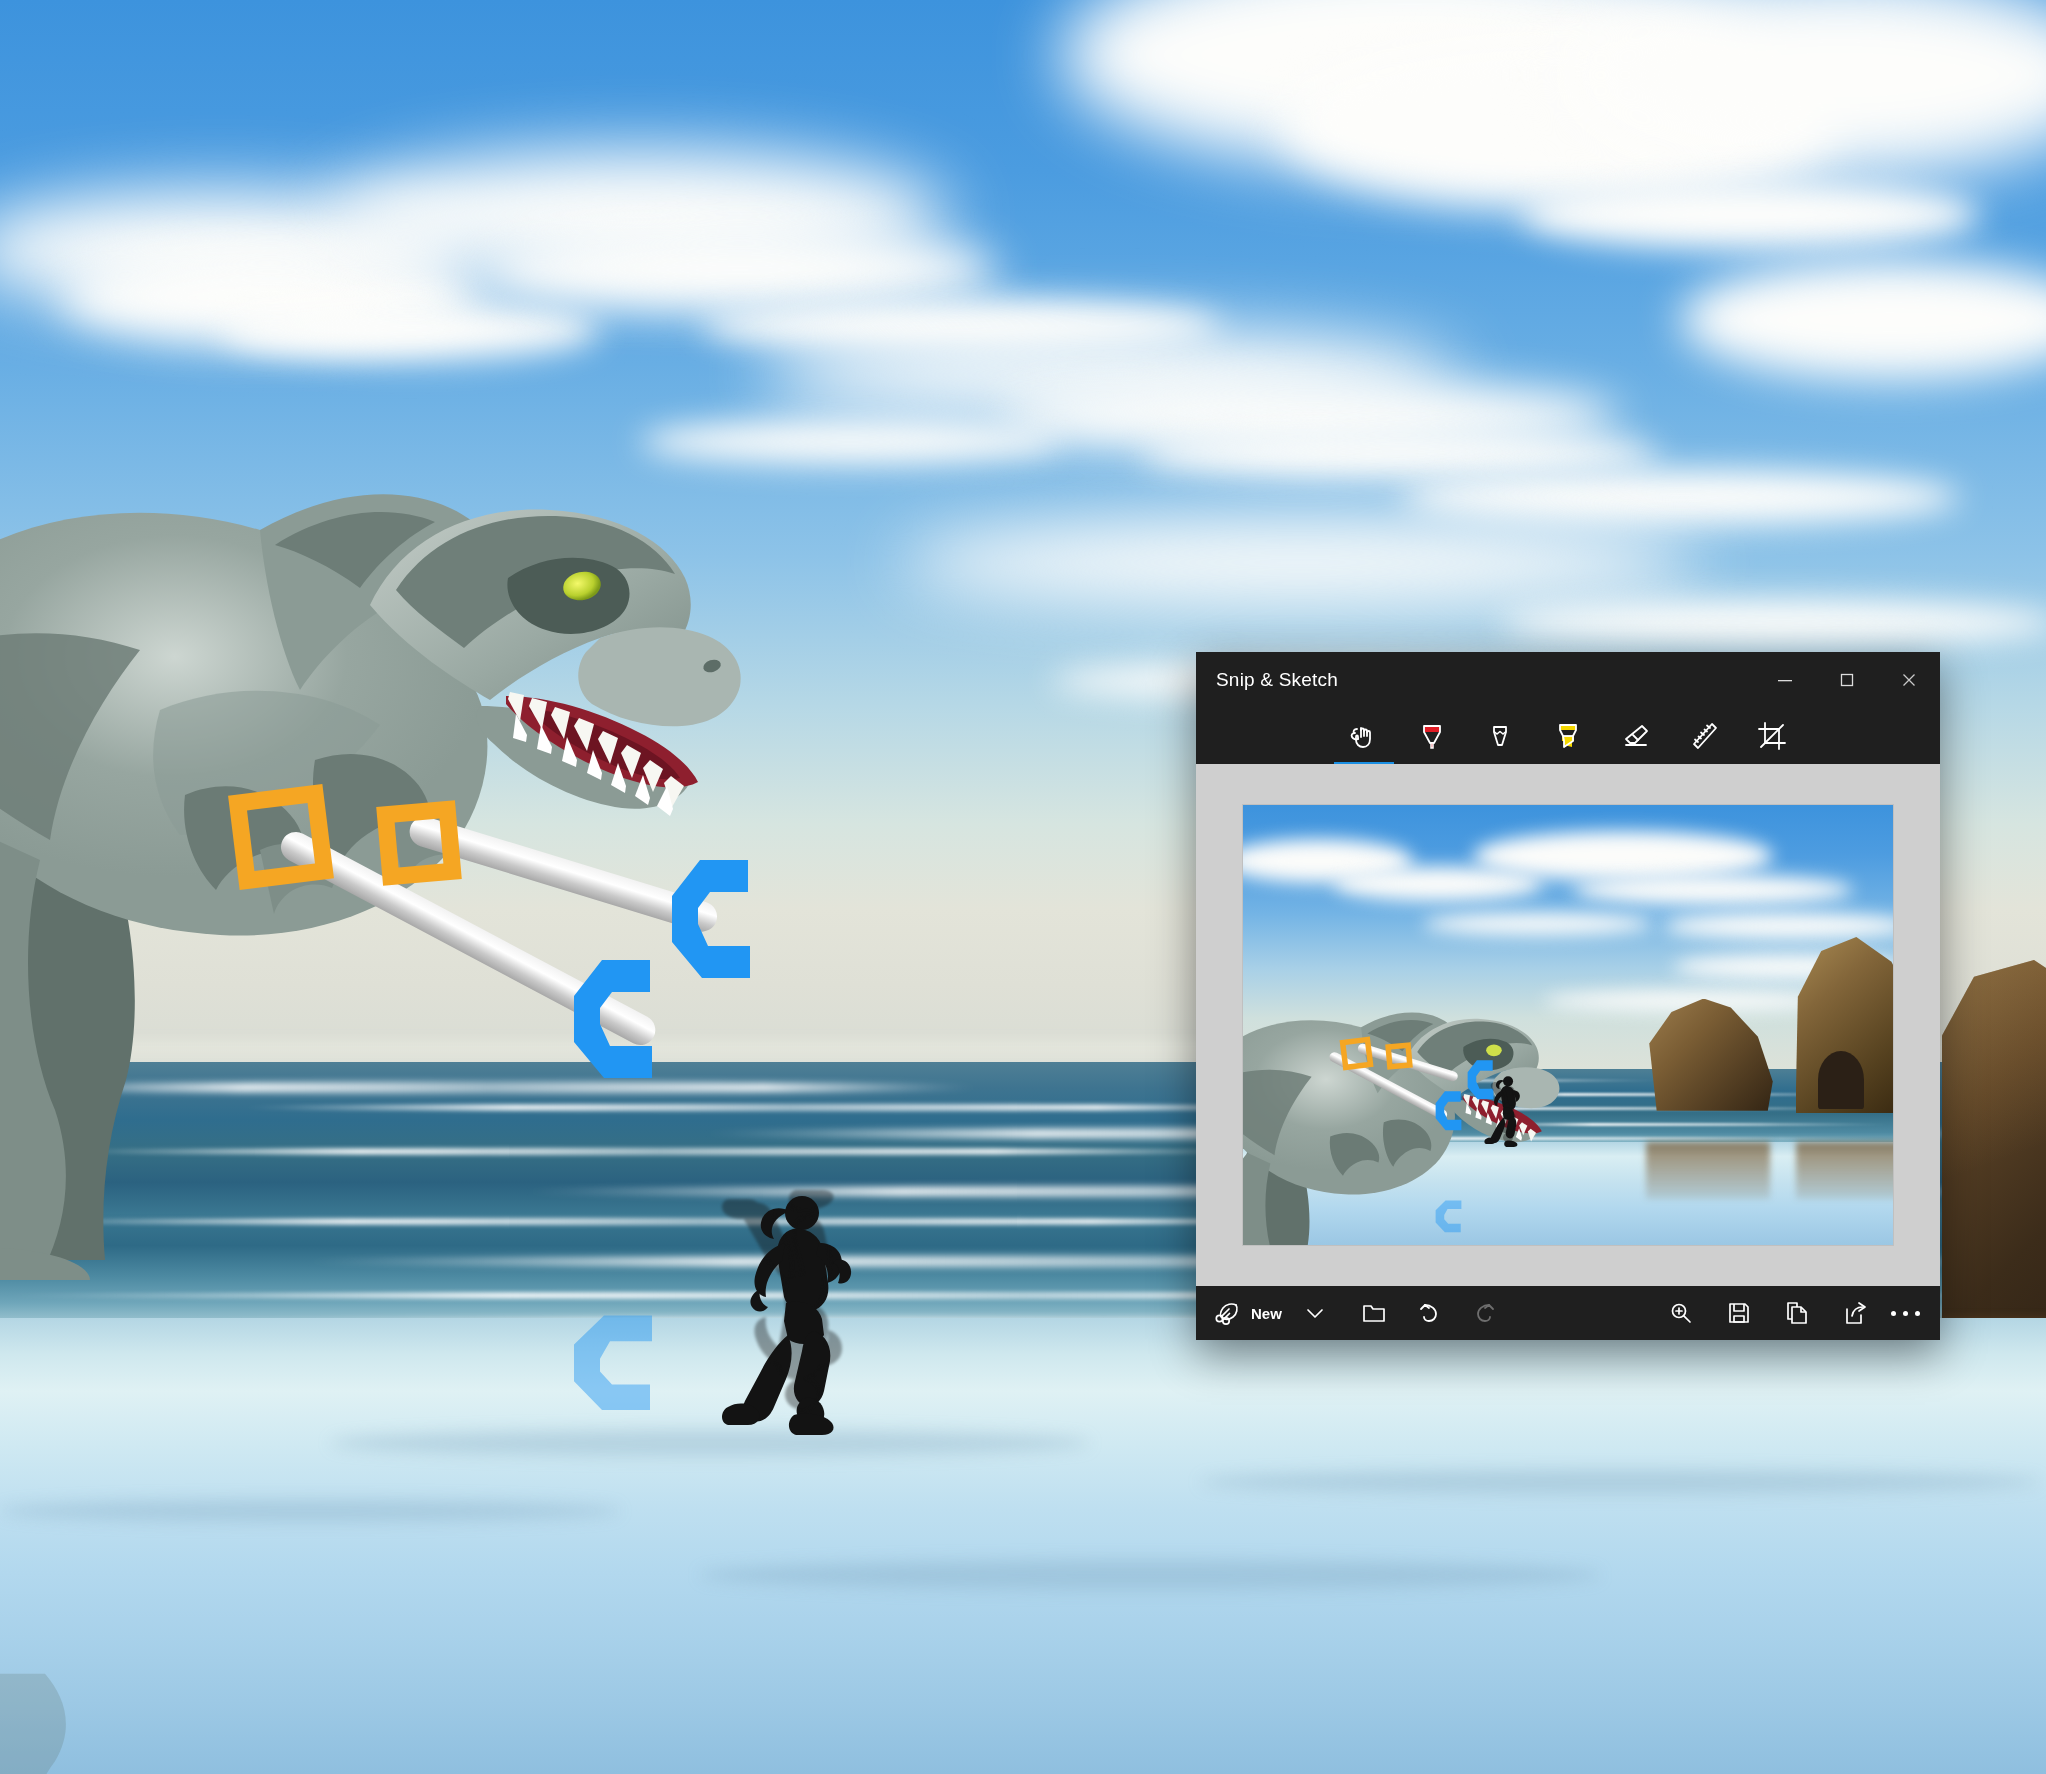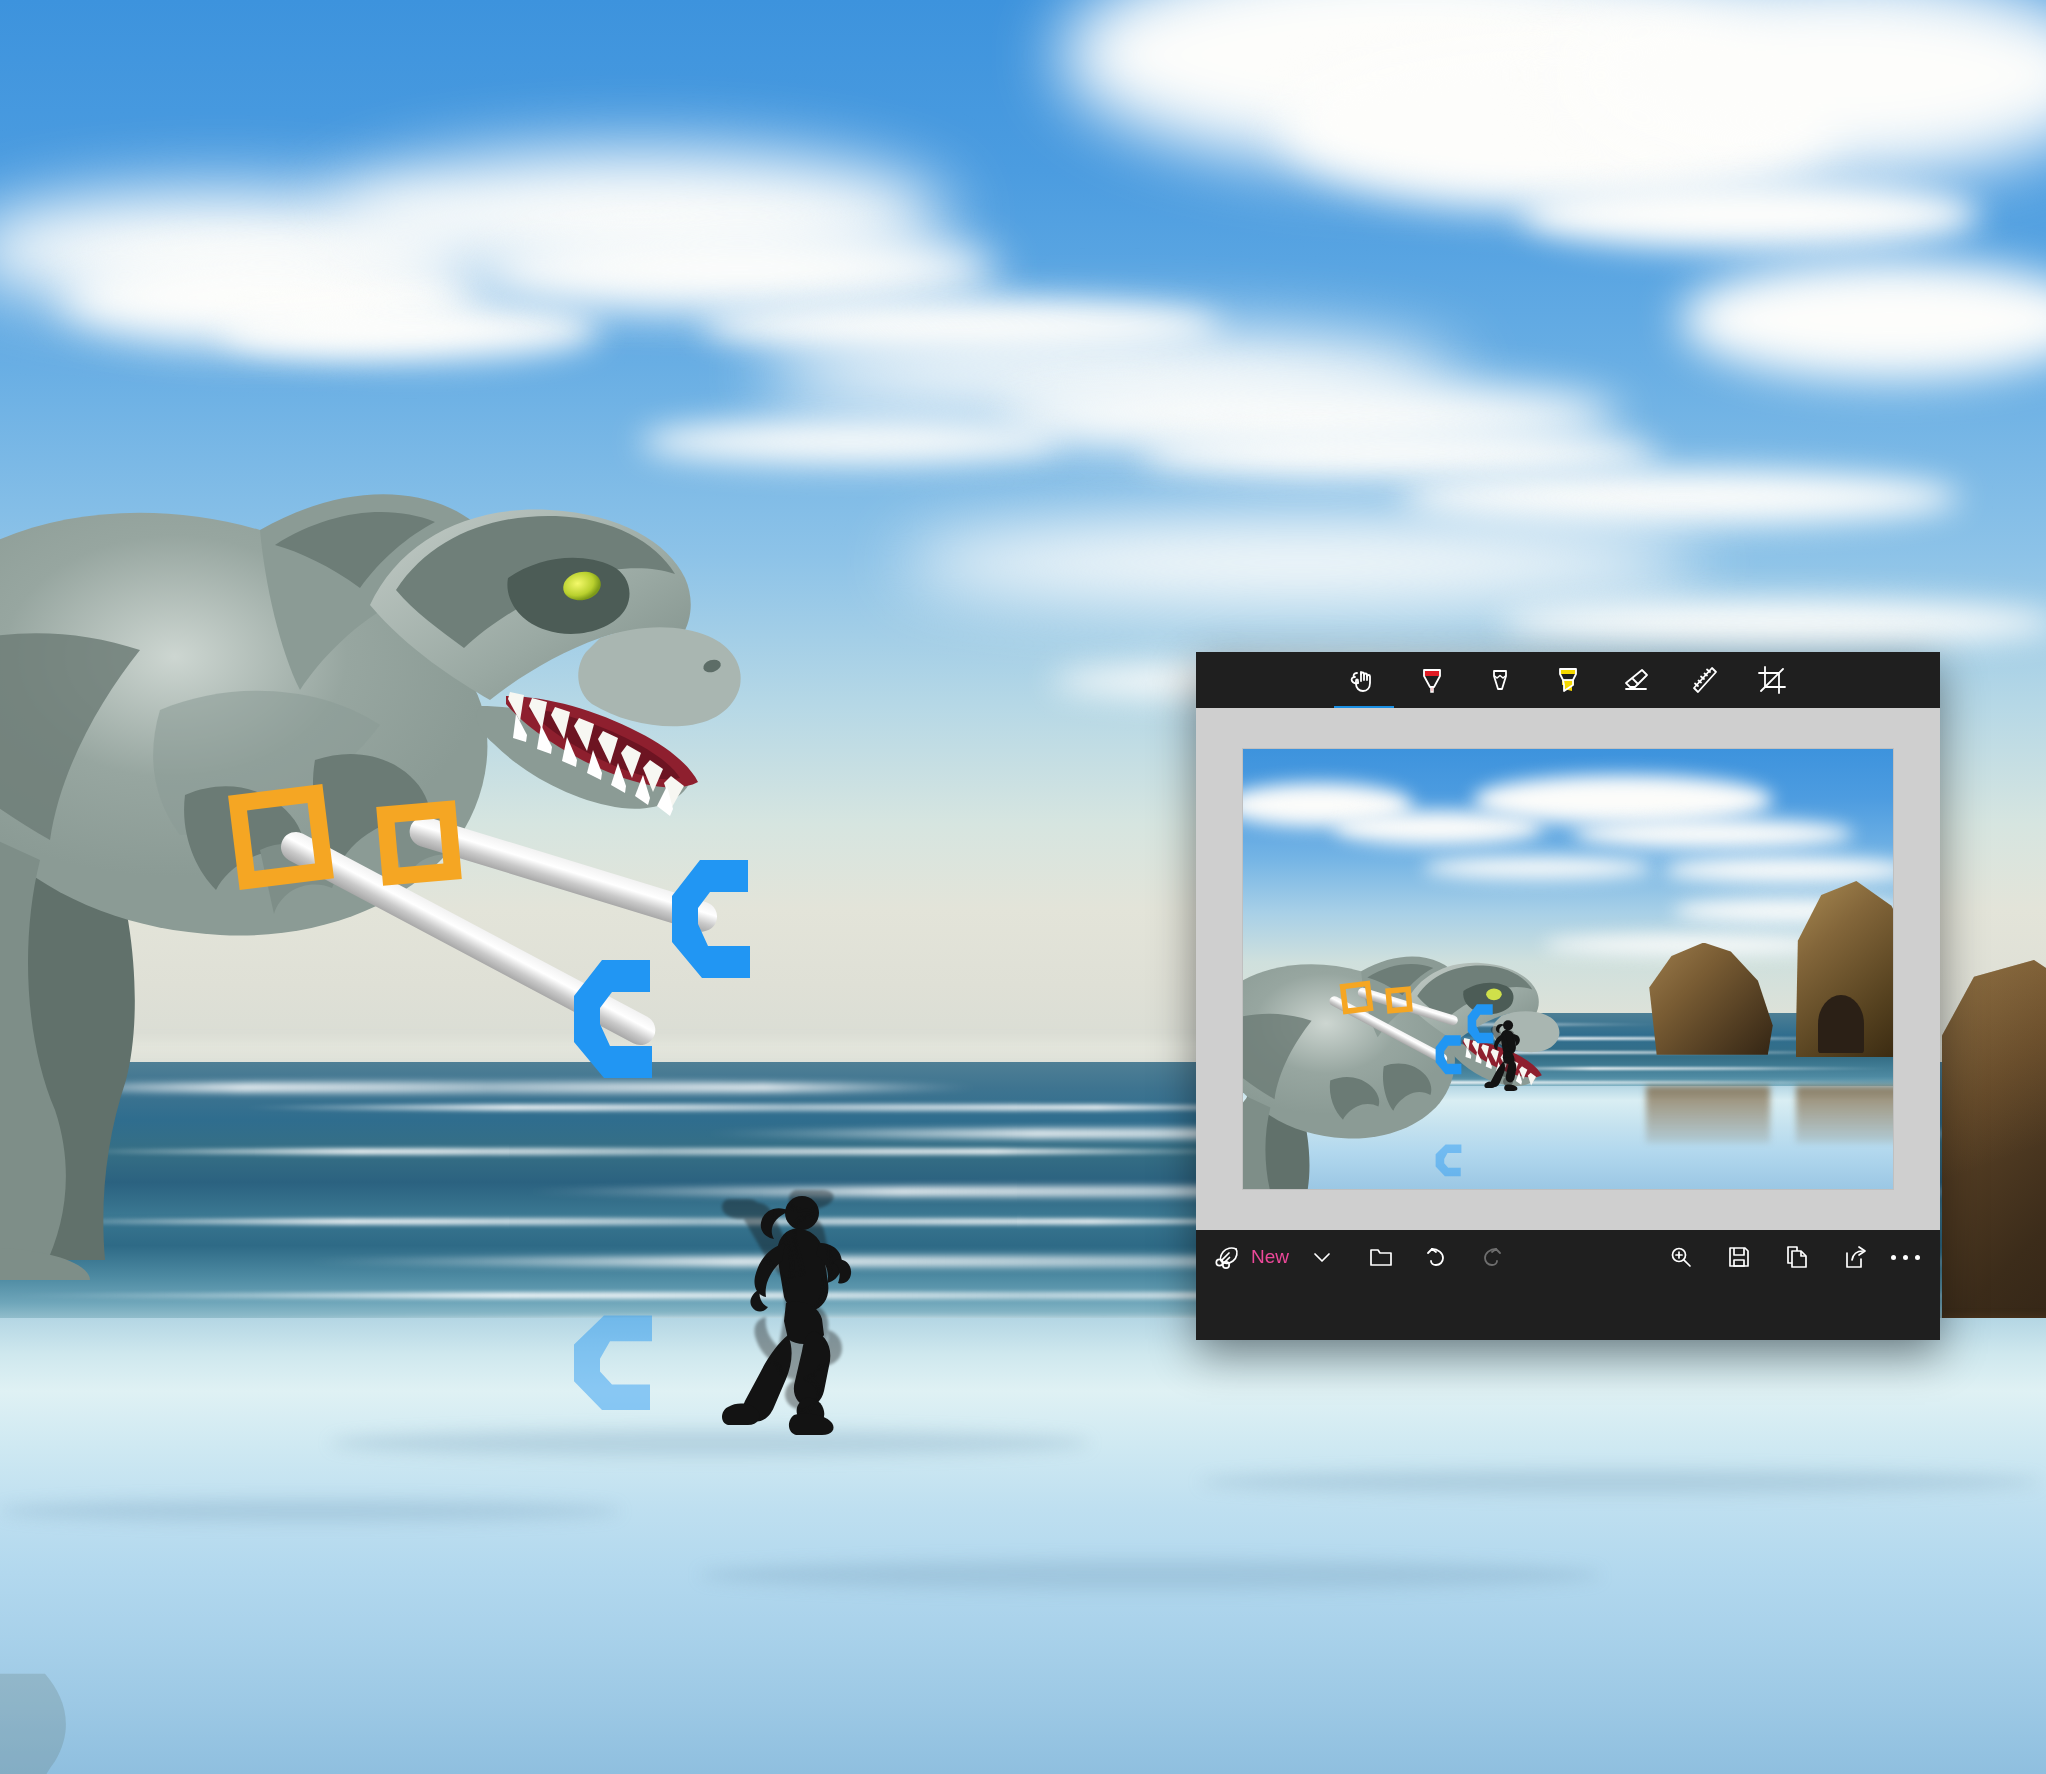--- a/index.html
+++ b/index.html
@@ -160,21 +160,21 @@
   
   .bottombar {
     position:relative; height:54px; background:#1f1f1f;
     display:flex; align-items:center;
   }
   .btn {
     height:54px; display:flex; align-items:center; justify-content:center;
     padding:0 10px; gap:9px;
   }
   .btn svg { display:block; }
-  .btnlabel { color:#ec4899; font-size:19px; font-family:"Liberation Sans", sans-serif; }
+  .btnlabel { color:#ffffff; font-size:15px; font-family:"Liberation Sans", sans-serif;font-weight:bold; }
   .spacer { flex:1 1 auto; }
   .dots { display:flex; gap:7px; align-items:center; padding:0 20px 0 12px; height:54px; }
   .dot { width:5px; height:5px; border-radius:50%; background:#fff; }
 
   
   .mini { position:absolute; inset:0; overflow:hidden; }
   .mini .msky {
     position:absolute; left:0; top:0; width:100%; height:62%;
     background:linear-gradient(180deg,#3d93dd 0%,#4d9ce0 18%,#74b4e5 40%,#a8d0e7 60%,#cfe0dd 78%,#dfe2d8 100%);
   }
@@ -465,20 +465,40 @@
       <g opacity=".45">
         <g transform="translate(566,1418) scale(1,-0.8)">
           <path d="M84,10 L36,10 L8,46 L8,92 L38,128 L86,128 L86,96 L44,96 L34,74 L34,58 L46,42 L84,42 Z" fill="#2196f3"></path>
         </g>
       </g>
     </svg>
   </div>
 
   <div id="snipwin">
 
+    <div class="titlebar">
+      <div class="apptitle">Snip &amp; Sketch</div>
+      <div class="wincontrols">
+        <div class="wc">
+          <svg width="22" height="22" viewBox="0 0 22 22">
+            <rect x="4" y="11" width="14" height="1.3" fill="#dcdcdc"></rect>
+          </svg>
+        </div>
+        <div class="wc">
+          <svg width="22" height="22" viewBox="0 0 22 22">
+            <rect x="5.5" y="5.5" width="11" height="11" fill="none" stroke="#dcdcdc" stroke-width="1.3"></rect>
+          </svg>
+        </div>
+        <div class="wc">
+          <svg width="22" height="22" viewBox="0 0 22 22">
+            <path d="M5.5,5.5 L16.5,16.5 M16.5,5.5 L5.5,16.5" stroke="#c9c9c9" stroke-width="1.3" fill="none"></path>
+          </svg>
+        </div>
+      </div>
+    </div>
 
     <div class="toolstrip">
 
       <div class="tool active">
         <svg width="34" height="34" viewBox="0 0 34 34">
           <g fill="none" stroke="#ffffff" stroke-width="1.8" stroke-linecap="round" stroke-linejoin="round">
             <path d="M8,14 C5,14 4,16 5,18 C6,20 9,21 11,20"></path>
             <path d="M10,10 C7,10 6,12 7,14"></path>
             <path d="M14,9 L14,18"></path>
             <path d="M14,11 C14,9 17,9 17,11 L17,17"></path>

